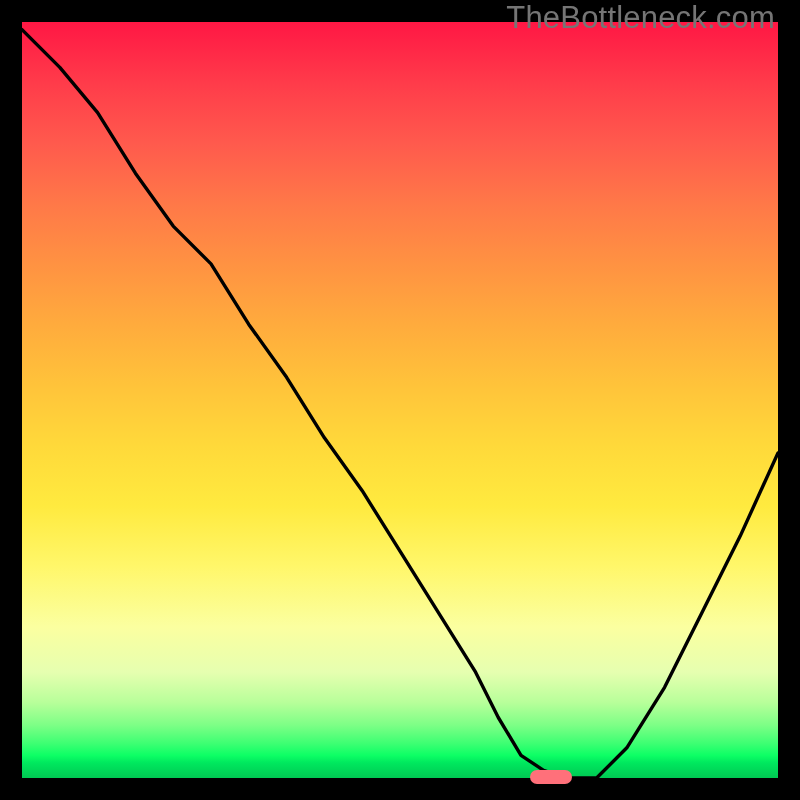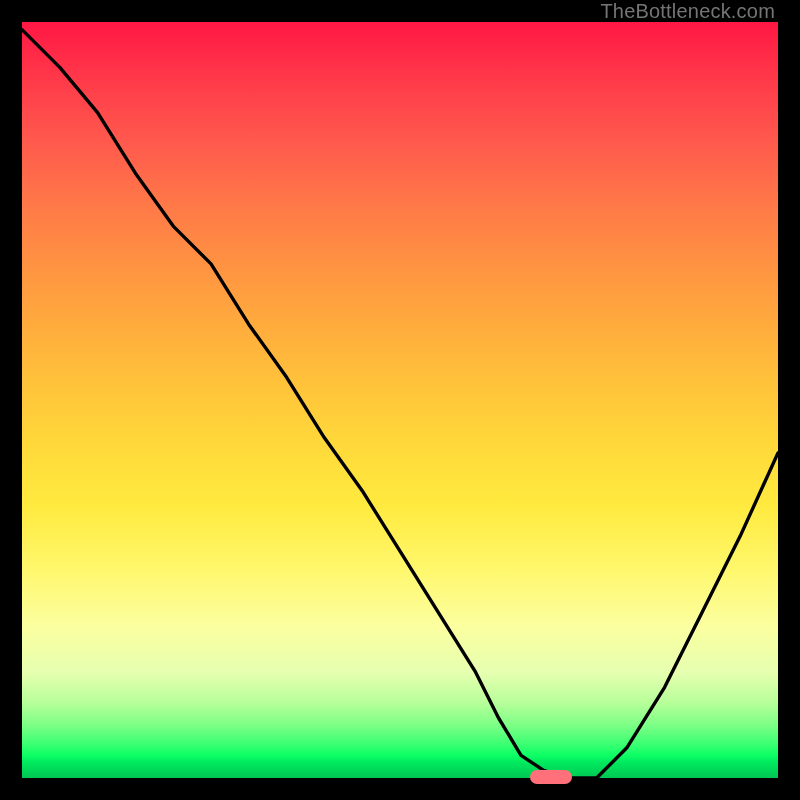--- a/index.html
+++ b/index.html
@@ -43,21 +43,21 @@
       #0dff65 97%,
       #00e85e 98%,
       #00c853 100%
     );
   }
   .watermark {
     position: absolute;
     top: 0px;
     right: 25px;
     color: #757575;
-    font-size: 20px;
+    font-size: 31px;
     font-weight: 500;
     letter-spacing: 0.2px;
     z-index: 3;
     user-select: none;
   }
   .marker {
     position: absolute;
     width: 42px;
     height: 14px;
     border-radius: 7px;

